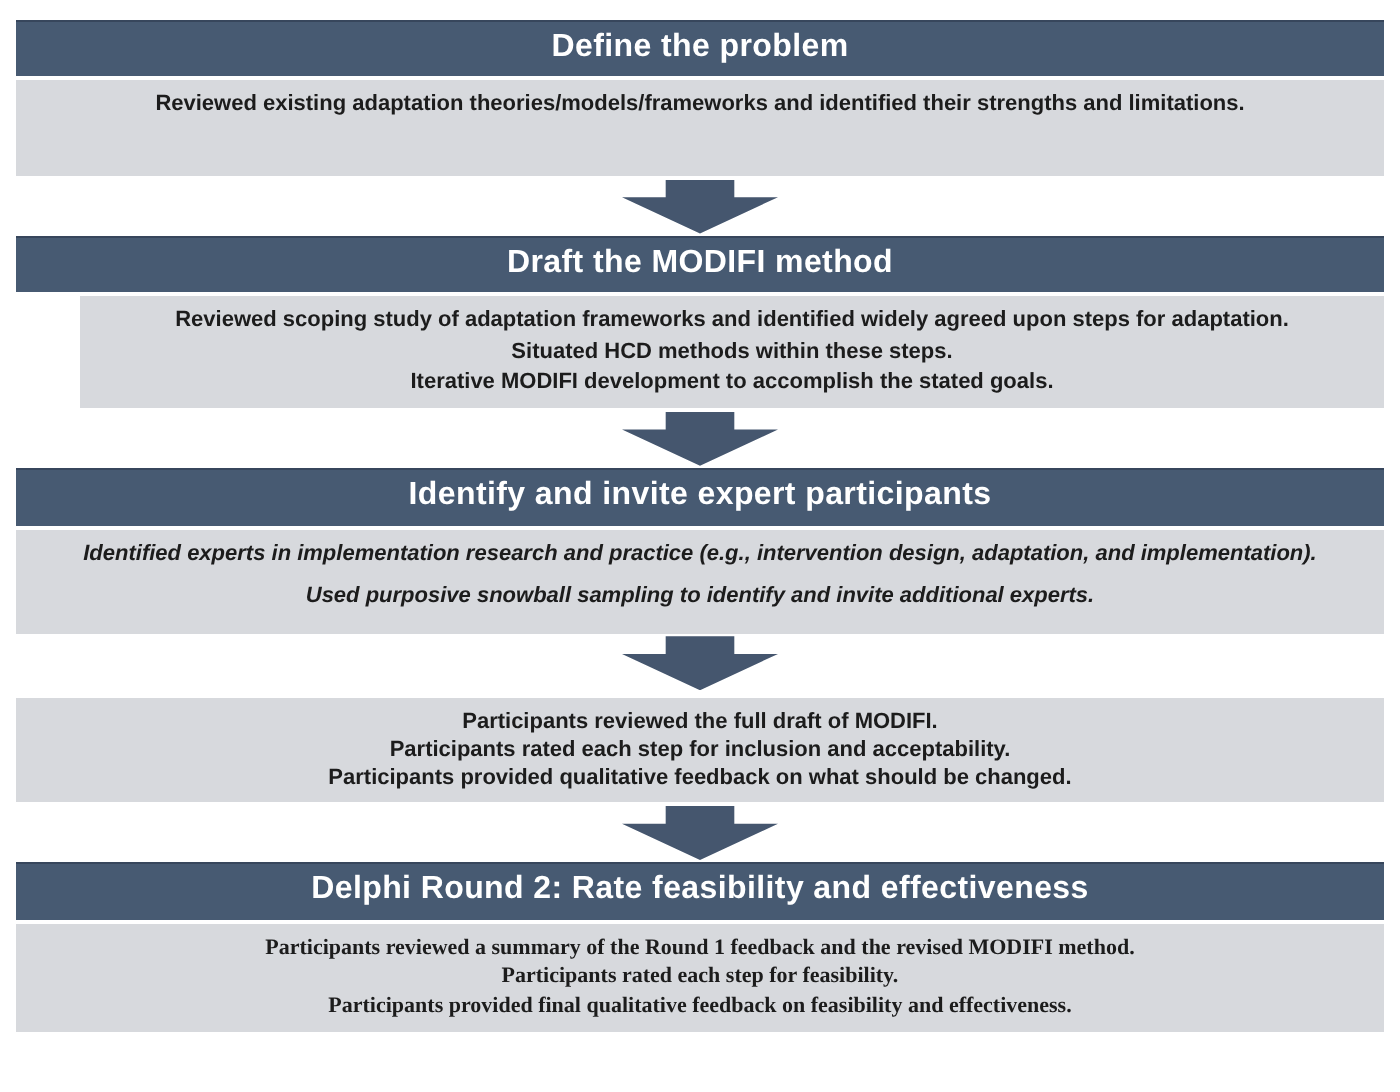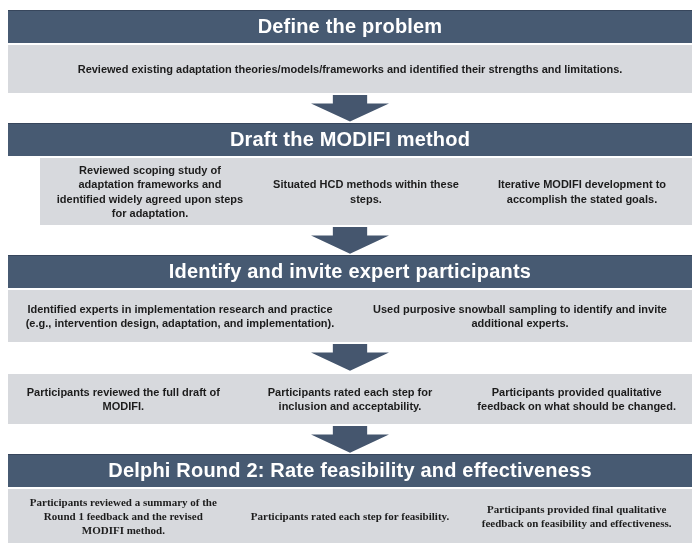--- a/index.html
+++ b/index.html
@@ -23,43 +23,43 @@
     width:700px;height:546px;
     padding:10px 8px 4px 8px;
     display:flex;flex-direction:column;
   }
   .stage{display:flex;flex-direction:column;}
   .stage-header{
     background:var(--header-bg);
     border-top:1px solid var(--header-border);
     color:var(--header-text);
     text-align:center;
-    font-size:20px;font-weight:600;
+    font-size:16px;font-weight:600;
     letter-spacing:.2px;
     padding:3px 6px 5px 6px;
     line-height:1.2;
   }
   .stage-body{
     background:var(--body-bg);
     margin-top:2px;
-    display:flex;flex-direction:row;
+    display:flex;flex-direction:column;
     align-items:center;
     padding:5px 2px;
   }
   .stage-item{
     flex:1 1 0;
     text-align:center;
     color:var(--body-text);
     font-size:11px;font-weight:700;
     line-height:1.3;
     padding:0 12px;
   }
   .body-s1{min-height:38px;}
   .body-s2{min-height:46px;margin-left:32px;}
-  .body-s3{min-height:42px;}
+  .body-s3{min-height:42px;font-style:italic;}
   .body-s4{min-height:40px;}
   .body-s5{min-height:44px;font-family:Liberation Serif, serif;}
   .arrow-row{
     display:flex;justify-content:center;align-items:center;
     height:30px;flex:0 0 auto;
   }
   .down-arrow{
     width:78px;height:27px;
     background:var(--arrow);
     clip-path:polygon(28% 0,72% 0,72% 33%,100% 33%,50% 100%,0 33%,28% 33%);

